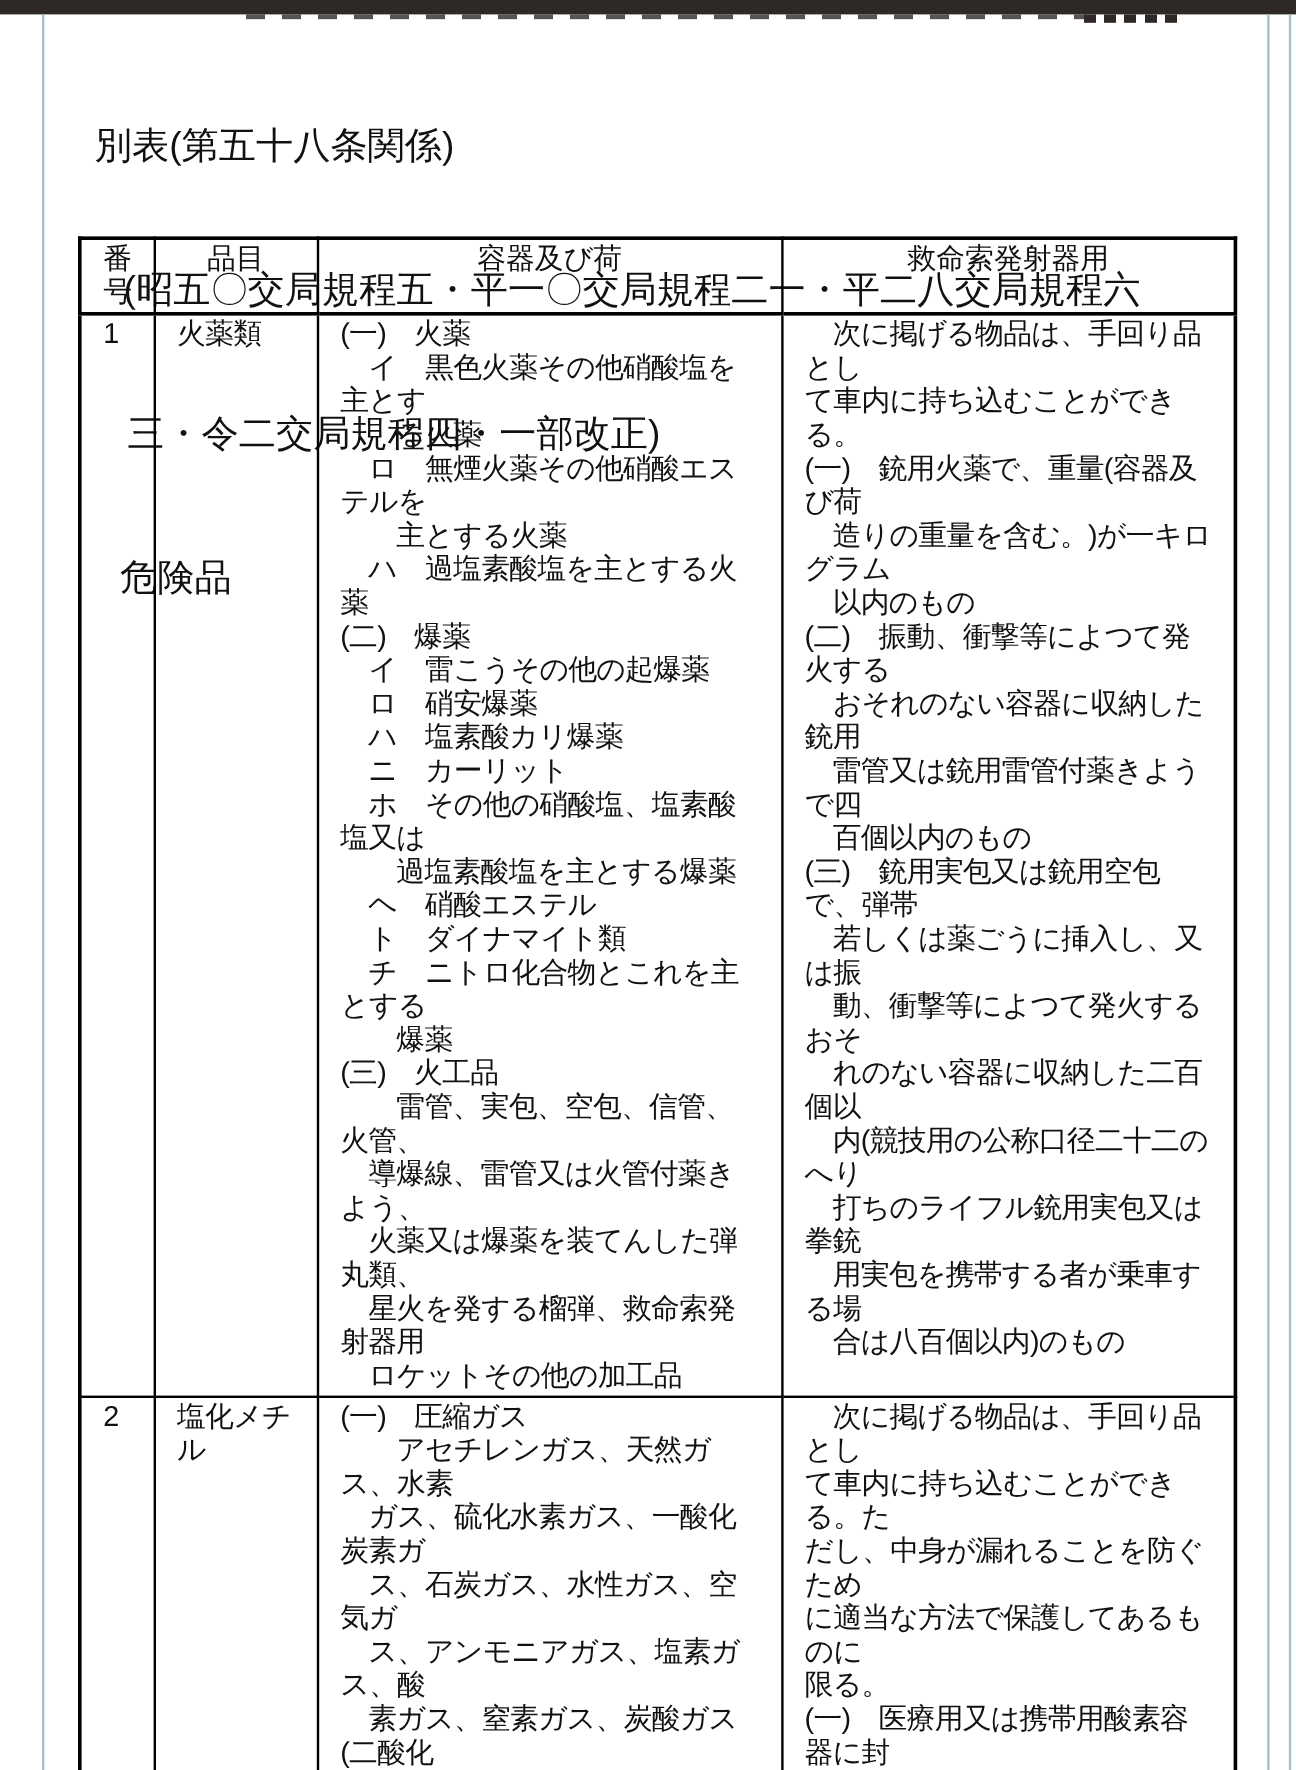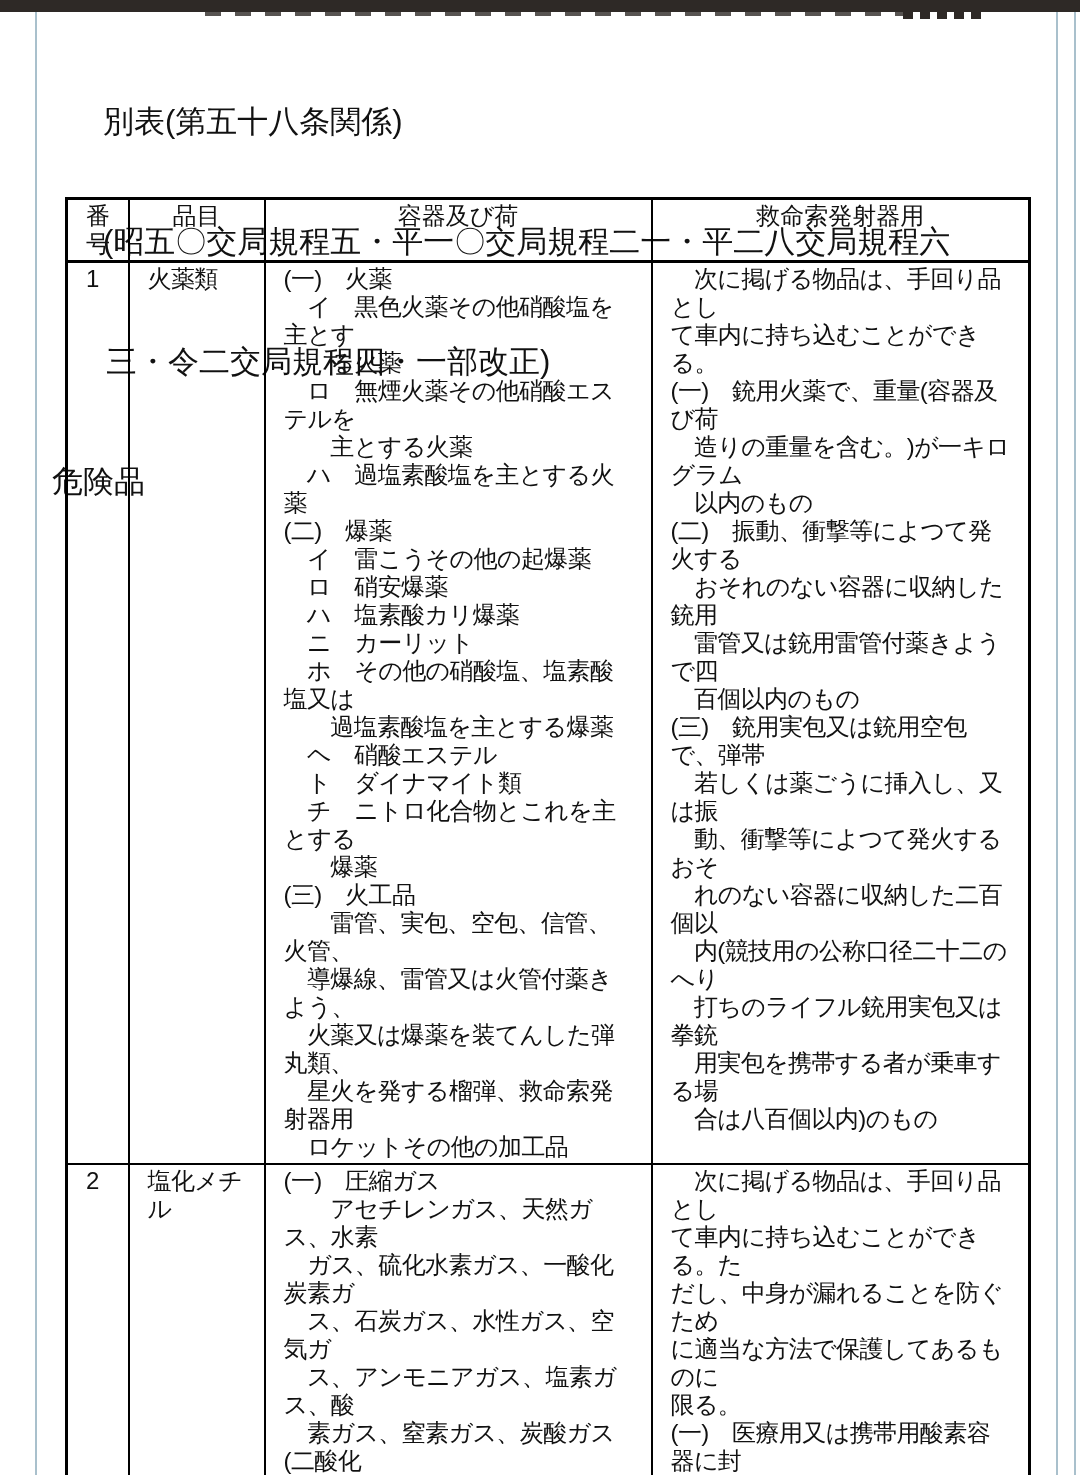--- a/index.html
+++ b/index.html
@@ -16,24 +16,24 @@
   .frag-b{position:absolute;top:12px;left:903px;width:84px;height:7px;
     background:repeating-linear-gradient(90deg,#2e2926 0 10px,transparent 10px 17px);}
   
   .vline{position:absolute;top:12px;bottom:0;width:2px;background:#a9c0cc;}
   .vl-left{left:35px;}
   .vl-right1{left:1056px;}
   .vl-right2{left:1074px;}
 
   
   .heading{position:absolute;top:22px;left:0;font-size:31px;line-height:40px;white-space:pre;}
-  .h-line1{margin-left:103px;}
+  .h-line1{margin-left:79px;}
   .h-line2{margin-left:103px;}
   .h-line3{margin-left:106px;}
-  .h-line4{margin-left:52px;}
+  .h-line4{margin-left:100px;}
 
   
   table.danger{
     position:absolute;left:65px;top:197px;width:966px;
     border-collapse:collapse;table-layout:fixed;
     border:3px solid #000;
     font-size:24px;line-height:28px;letter-spacing:-0.6px;
   }
   table.danger th, table.danger td{
     border:2px solid #000;vertical-align:top;padding:2px 18px;

